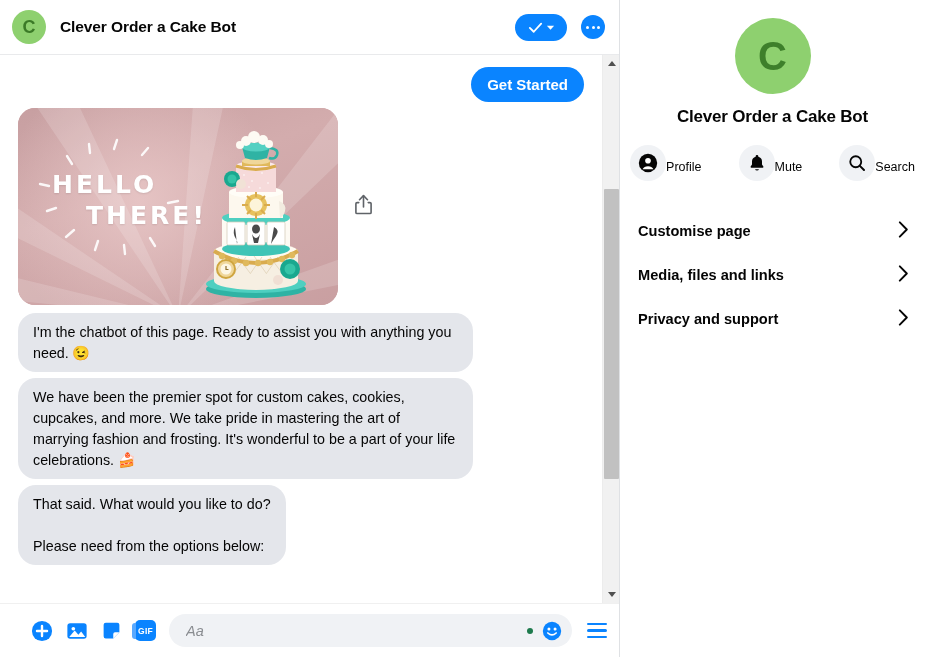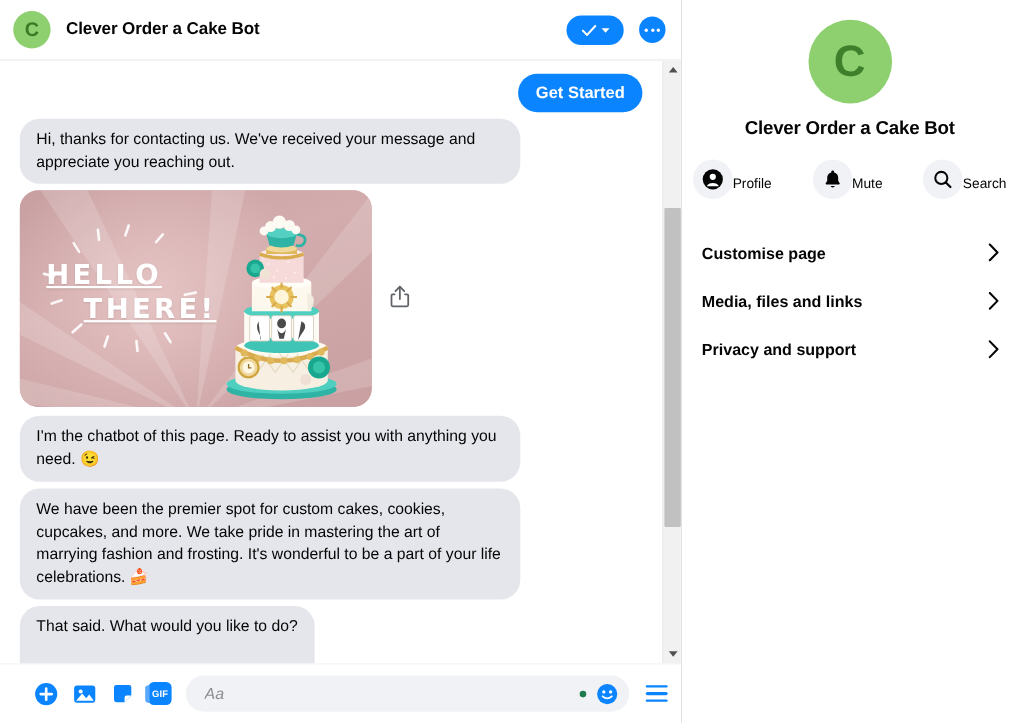--- a/index.html
+++ b/index.html
@@ -109,24 +109,24 @@
     cursor: pointer;
   }
   .rays { position: absolute; inset: -40%; }
   .photo-grad {
     position:absolute; inset:0;
     background:
       radial-gradient(circle at 38% 48%, rgba(233,200,200,.85) 0%, rgba(207,166,167,0) 62%),
       linear-gradient(160deg,#c79fa1 0%, #d3acad 40%, #c99fa1 100%);
   }
   .hello-text {
-    position: absolute; left: 24px; top: 62px;
+    position: absolute; left: 34px; top: 62px;
     color: #fff; font-family: "DejaVu Sans", sans-serif;
     font-size: 25px; font-weight: 700; letter-spacing: 3px;
-    line-height: 1.22; text-shadow: 0 1px 2px rgba(0,0,0,.10); text-decoration: underline;
+    line-height: 1.22; text-shadow: 0 1px 2px rgba(0,0,0,.10);
   }
   .hello-text .l2 { display:block; margin-left: 34px; }
   .share-icon { margin-left: 16px; cursor: pointer; flex: 0 0 auto; }
 
   
   .sb-track {
     position: absolute; top: 0; right: 0; bottom: 0; width: 17px;
     background: #f1f1f1; border-left: 1px solid #ececec;
   }
   .sb-btn {
@@ -251,23 +251,20 @@
       </div>
     </div>
 
     <div class="msg-region">
       <div class="msg-scroll">
 
         <div class="row out">
           <div class="bubble-blue">Get Started</div>
         </div>
 
-        <div class="row in">
-          <div class="bubble-grey">Hi, thanks for contacting us. We've received your message and appreciate you reaching out.</div>
-        </div>
 
         <div class="attach-row">
           <div class="img-card">
             <div class="photo-grad"></div>
             <svg class="rays" viewBox="0 0 200 200">
               <g transform="translate(100,100)" opacity="0.16">
                 <path d="M0 0 L -140 -34 L -140 -14 Z" fill="#fff"></path>
                 <path d="M0 0 L -138 26  L -134 46 Z" fill="#fff"></path>
                 <path d="M0 0 L -110 88  L -96 104 Z" fill="#fff"></path>
                 <path d="M0 0 L -52 132  L -32 140 Z" fill="#fff"></path>

